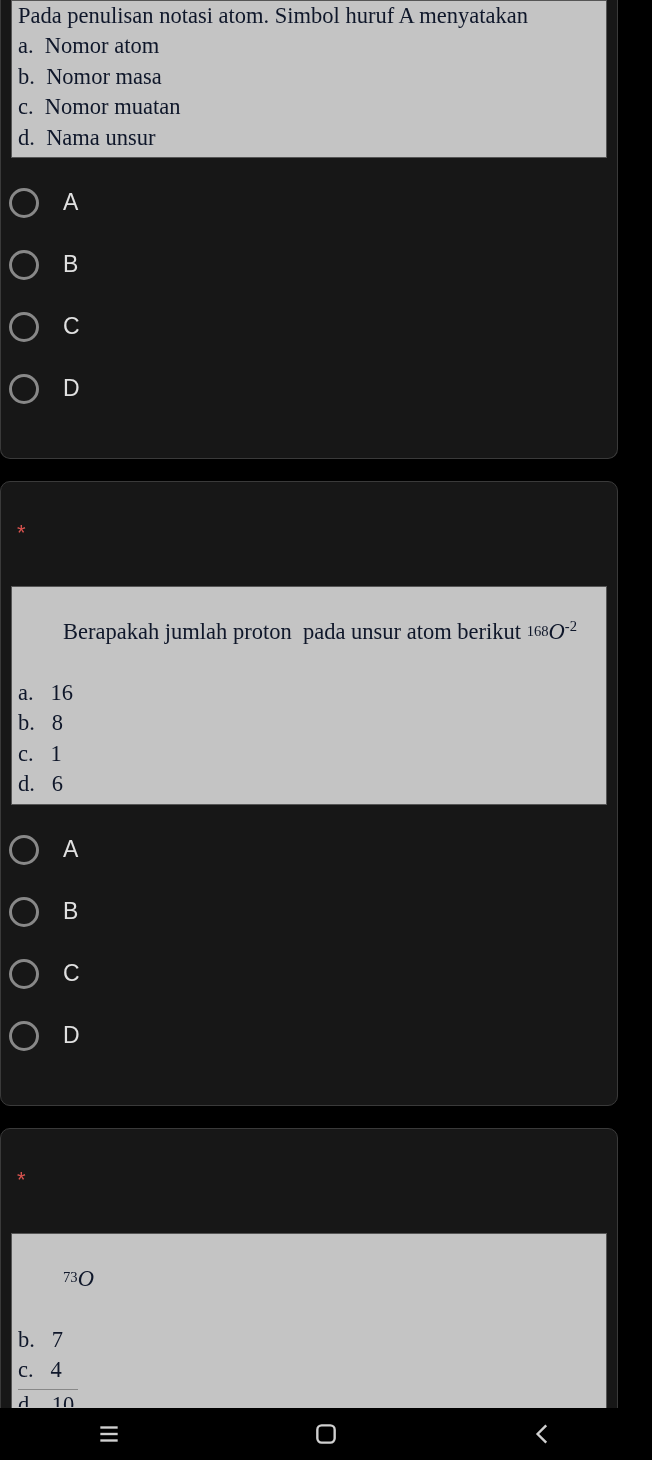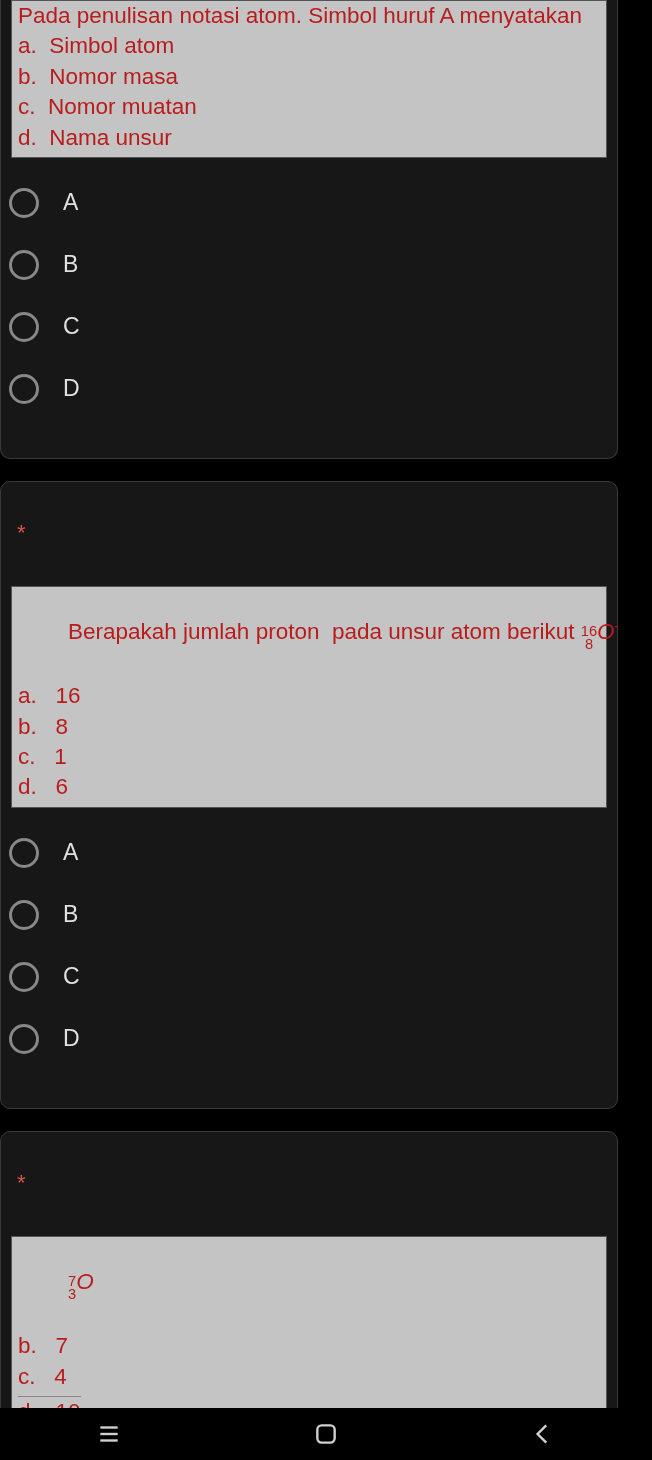--- a/index.html
+++ b/index.html
@@ -23,36 +23,36 @@
     padding-bottom: 38px;
     overflow: hidden;
   }
   .card.first {
     border-top-left-radius: 0;
     border-top-right-radius: 0;
     border-top: none;
   }
   .question-img {
     background: #c4c4c4;
-    color: #b91c1c;
-    font-family: Liberation Sans, sans-serif;
+    color: #0f172a;
+    font-family: Liberation Serif, serif;
     font-size: 22.5px;
     line-height: 1.35;
     padding: 0px 6px 4px 6px;
     border: 1px solid #555;
     margin: 0 10px 0 10px;
   }
   .question-img.wmargin {
     margin-top: 40px;
   }
   .q-line { white-space: pre; }
   .sup { font-size: 0.65em; vertical-align: super; line-height:0;}
   .stack {
     display: inline-flex;
-    flex-direction: column;
+    flex-direction: row;
     font-size: 0.65em;
     line-height: 0.9;
     vertical-align: 0.25em;
     text-align: center;
   }
   .italic { font-style: italic; }
   .required {
     color: #d9534f;
     font-size: 22px;
     padding: 38px 16px 0px 16px;
@@ -100,21 +100,21 @@
   .nav-btn svg { stroke: #d0d0d0; fill: none; stroke-width: 2.2; }
 </style>
 </head>
 <body>
 
 <div class="form-area">
 
   <div class="card first">
     <div class="question-img">
       <div class="q-line">Pada penulisan notasi atom. Simbol huruf A menyatakan</div>
-      <div class="q-line">a.  Simbol atom</div>
+      <div class="q-line">a.  Nomor atom</div>
       <div class="q-line">b.  Nomor masa</div>
       <div class="q-line">c.  Nomor muatan</div>
       <div class="q-line">d.  Nama unsur</div>
     </div>
     <div class="options">
       <div class="option">
         <span class="radio"></span>
         <span class="option-label">A</span>
       </div>
       <div class="option">

